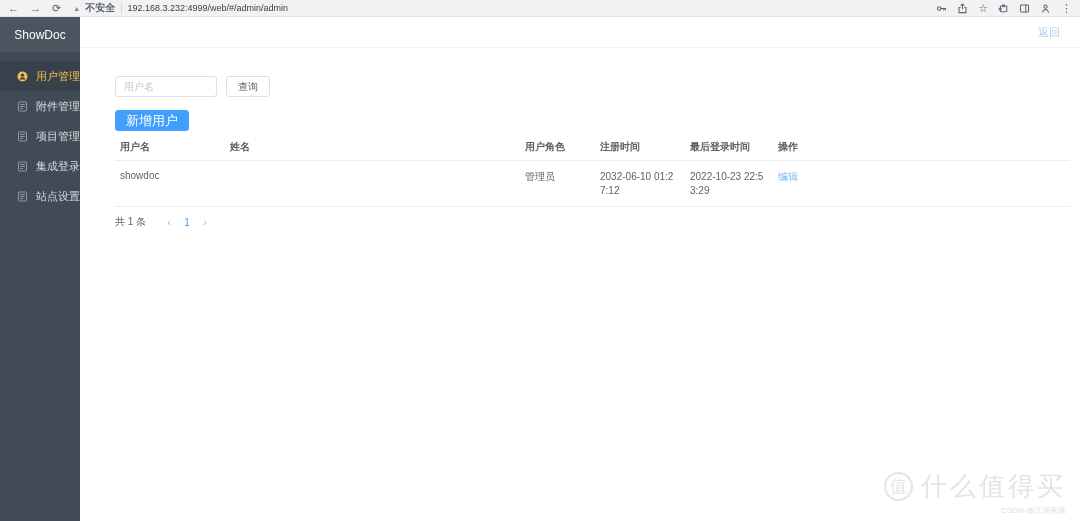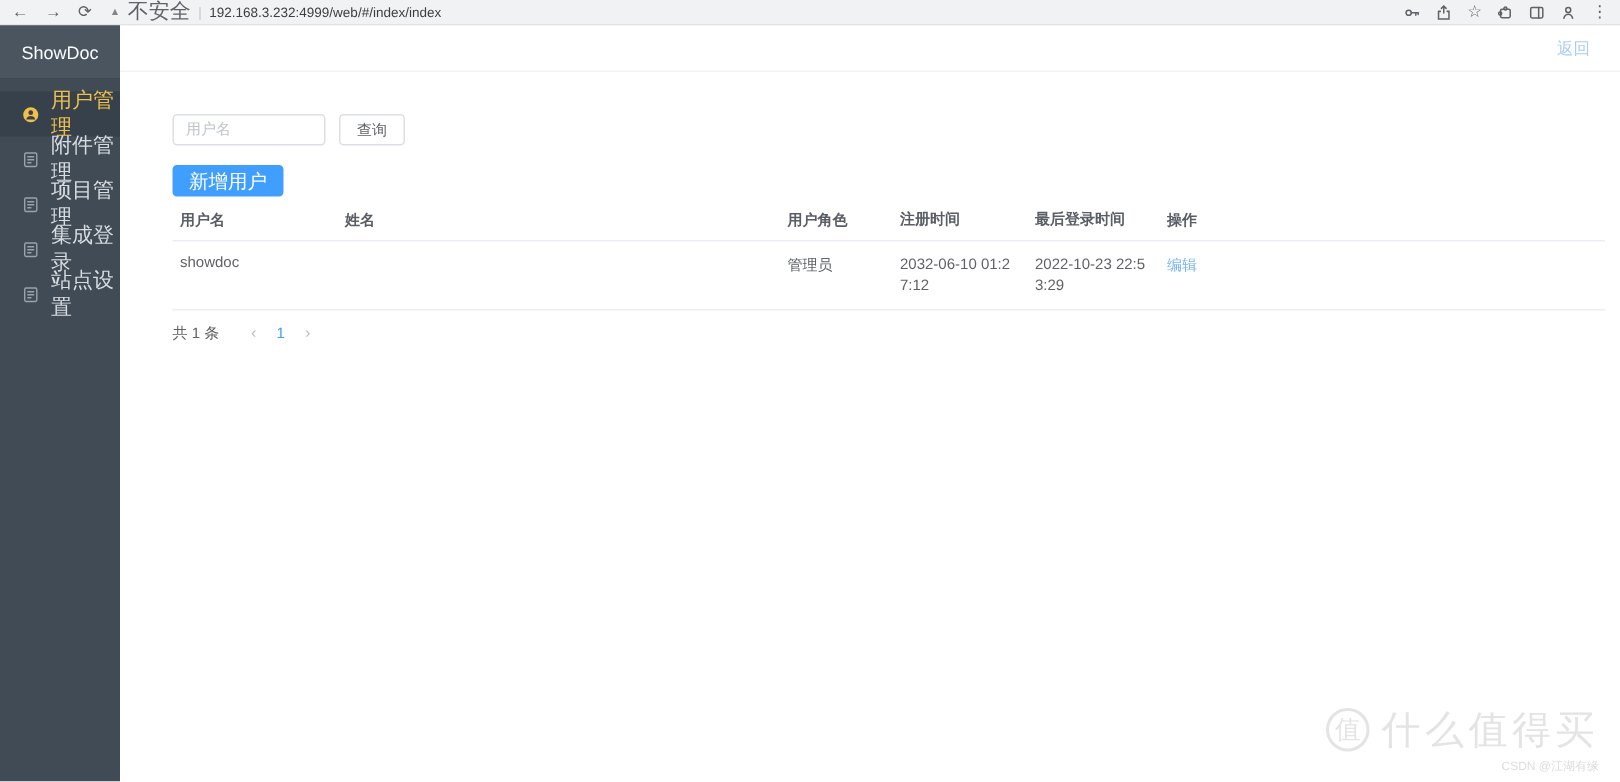--- a/index.html
+++ b/index.html
@@ -6,36 +6,36 @@
   html, body { width: 1080px; height: 521px; overflow: hidden; }
   body { font-family: "Liberation Sans", "DejaVu Sans", sans-serif; background: #fff; position: relative; }
 
   
   .browser-bar { height: 17px; background: #f1f2f4; border-bottom: 1px solid #e0e2e6;
                  display: flex; align-items: center; padding: 0 8px; color: #5f6368; }
   .nav-icons { display: flex; gap: 11px; align-items: center; }
   .nav-glyph { font-size: 11px; line-height: 1; color: #5f6368; cursor: pointer; }
   .addr { display: flex; align-items: center; gap: 5px; flex: 1; margin-left: 12px; min-width: 0; }
   .warn-glyph { font-size: 7px; color: #80868b; }
-  .sec-label { font-size: 14px; color: #5f6368; }
+  .sec-label { font-size: 10px; color: #5f6368; font-weight: bold; }
   .sec-sep { font-size: 9px; color: #c3c6ca; }
   .url-text { font-size: 9px; color: #3c4043; white-space: nowrap; }
   .right-icons { display: flex; gap: 10px; align-items: center; }
   .bicon { width: 11px; height: 11px; display: block; }
   .bicon * { stroke: #5f6368; fill: none; stroke-width: 1.1; stroke-linecap: round; }
 
   
   .app { display: flex; height: 504px; }
 
   .sidebar { width: 80px; background: #414b55; flex-shrink: 0; }
   .logo { height: 35px; background: #4a5560; color: #fafbfc; font-size: 12px;
           display: flex; align-items: center; justify-content: center; }
   .menu { padding-top: 9px; }
   .menu-item { height: 30px; display: flex; align-items: center; padding-left: 15px; gap: 8px;
-               font-size: 14px; color: #d7dce1; cursor: pointer; justify-content: flex-end; }
+               font-size: 11px; color: #d7dce1; cursor: pointer; justify-content: flex-end; }
   .menu-item .micon { width: 11px; height: 11px; color: #99a3ac; flex-shrink: 0; display: block; }
   .menu-item.active { background: #37414b; color: #f0bf4d; }
 
   .main { flex: 1; display: flex; flex-direction: column; background: #fff; gap: 15px; }
   .main-header { height: 31px; border-bottom: 1px solid #f2f3f5; display: flex;
                  align-items: center; justify-content: flex-end; padding-right: 20px; }
   .back-link { color: #a9cdf4; font-size: 11px; text-decoration: none; cursor: pointer; }
 
   .content { padding: 13px 10px 0 35px; }
   .search-row { display: flex; gap: 9px; align-items: center; }
@@ -75,21 +75,21 @@
 <div class="browser-bar">
   <div class="nav-icons">
     <span class="nav-glyph">←</span>
     <span class="nav-glyph">→</span>
     <span class="nav-glyph">⟳</span>
   </div>
   <div class="addr">
     <span class="warn-glyph">▲</span>
     <span class="sec-label">不安全</span>
     <span class="sec-sep">|</span>
-    <span class="url-text">192.168.3.232:4999/web/#/index/index</span>
+    <span class="url-text">192.168.3.232:4999/web/#/admin/admin</span>
   </div>
   <div class="right-icons">
     <svg class="bicon" viewBox="0 0 12 12">
       <circle cx="3.4" cy="6" r="1.9"></circle>
         <path d="M5.3 6h5.2M8.6 6v1.8M10.3 6v1.3"></path>
     </svg>
     <svg class="bicon" viewBox="0 0 12 12">
       <path d="M2.2 5h1.3M8.5 5h1.3v5.5H2.2V5"></path>
         <path d="M6 1.2v5M4.3 2.8L6 1.1l1.7 1.7"></path>
     </svg>

